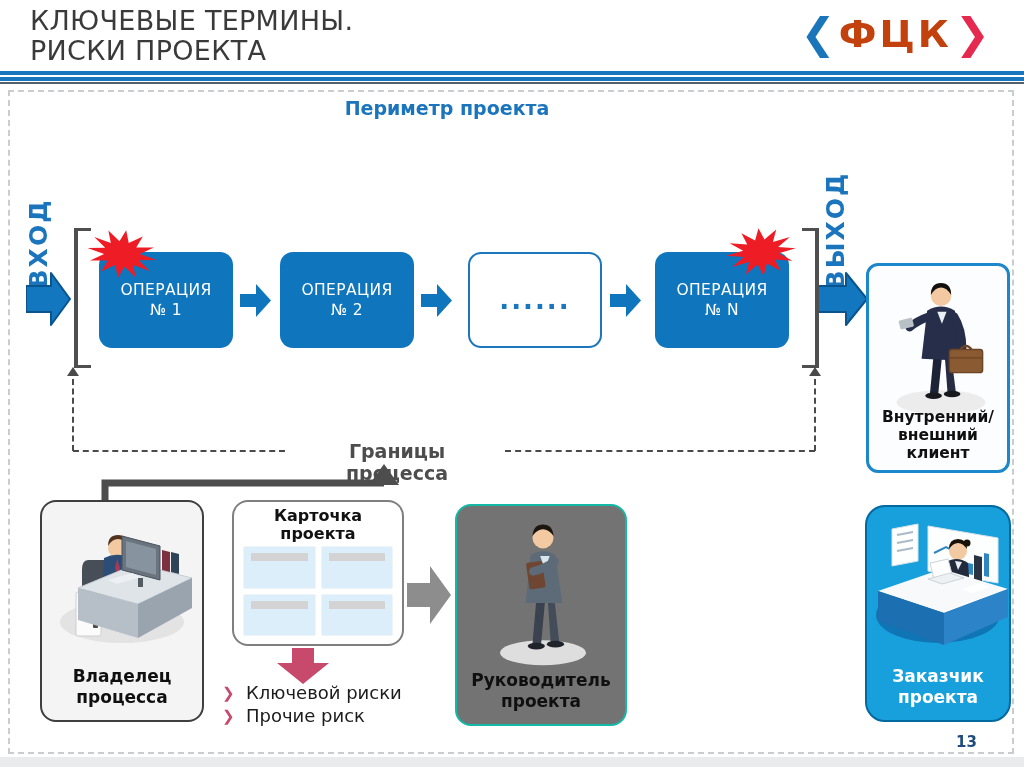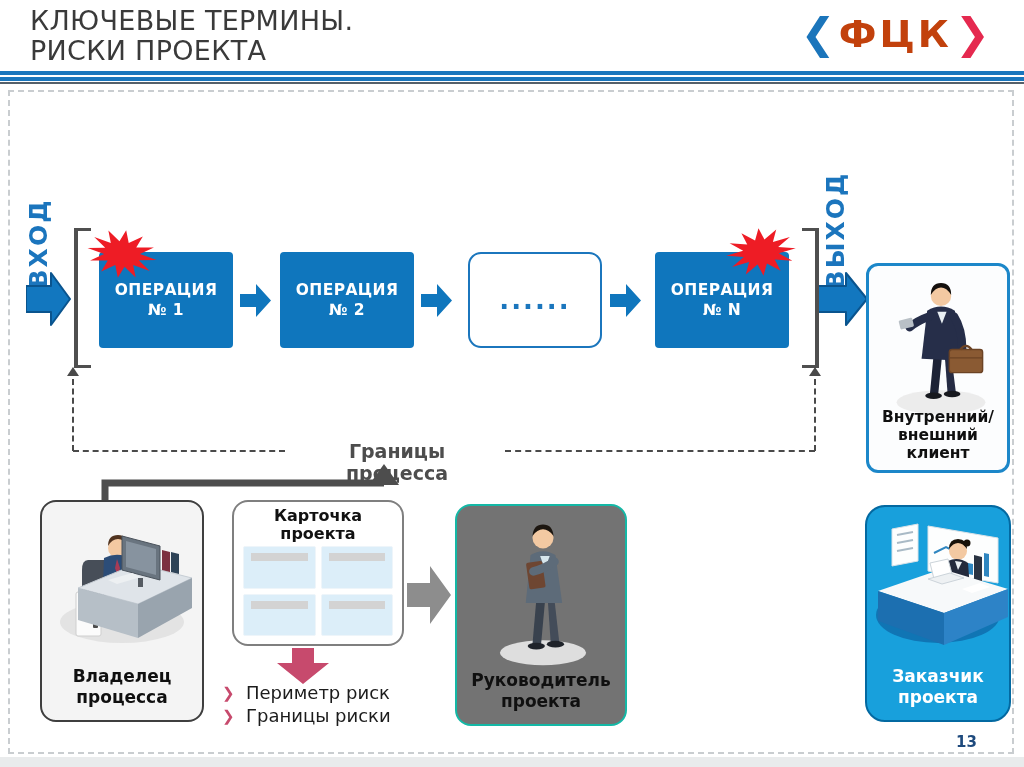--- a/index.html
+++ b/index.html
@@ -36,22 +36,22 @@
   .bracket-r{position:absolute;left:802px;top:228px;width:13px;height:134px;
      border-right:4px solid #4f4f4f;border-top:3px solid #4f4f4f;border-bottom:3px solid #4f4f4f;}
   .dash-v{position:absolute;width:0;border-left:2px dashed #4a4a4a;}
   .dash-h{position:absolute;height:0;border-top:2px dashed #4a4a4a;}
   .tri-up{position:absolute;width:0;height:0;border-left:6px solid transparent;
           border-right:6px solid transparent;border-bottom:9px solid #4a4a4a;}
   .bounds-label{position:absolute;left:297px;top:440px;width:200px;text-align:center;
                 font-weight:bold;font-size:19px;color:#4d4d4d;}
 
   
-  .op{position:absolute;top:252px;width:134px;height:96px;background:#0f76bd;border-radius:4px;
-      color:#fff;font-weight:bold;font-size:15.5px;line-height:1.3;letter-spacing:.4px;
+  .op{position:absolute;top:252px;width:134px;height:96px;background:#0f76bd;border-radius:13px;
+      color:#fff;font-weight:normal;font-size:15.5px;line-height:1.3;letter-spacing:.4px;
       display:flex;align-items:center;justify-content:center;text-align:center;}
   .op-dots{position:absolute;left:468px;top:252px;width:134px;height:96px;background:#fff;
       border:2.5px solid #1b76bd;border-radius:13px;color:#1b76bd;font-weight:bold;font-size:26px;
       letter-spacing:2px;display:flex;align-items:center;justify-content:center;box-sizing:border-box;}
 
   
   .card{position:absolute;box-sizing:border-box;border-radius:16px;}
   .card-owner{left:28px;top:500px;width:164px;height:222px;background:#f4f4f4;border:2px solid #3f3f3f;margin-left:12px;}
   .card-manager{left:455px;top:504px;width:172px;height:222px;background:#737373;border:2px solid #14b8a6;}
   .card-project{left:232px;top:500px;width:172px;height:146px;background:#fff;border:2px solid #7f7f7f;border-radius:16px;}
@@ -85,20 +85,21 @@
   <div class="slide-title pre">КЛЮЧЕВЫЕ ТЕРМИНЫ.
 РИСКИ ПРОЕКТА</div>
   <div class="logo">
     <span class="logo-chev">❮</span>
     <span class="logo-text">ФЦК</span>
     <span class="logo-chev red">❯</span>
   </div>
   <div class="title-rule"></div>
 
   <div class="perimeter"></div>
+  <div class="perimeter-label">Периметр проекта</div>
 
   <div class="io-label io-in">ВХОД</div>
   <div class="io-label io-out">ВЫХОД</div>
 
   <svg class="abs" style="left:26px;top:271px" width="45" height="56">
     <polygon points="0,15 25,15 25,2 44,28 25,54 25,41 0,41" fill="#1277bf" stroke="#0a548e" stroke-width="2" stroke-linejoin="round"></polygon>
   </svg>
 
   <svg class="abs" style="left:816px;top:271px" width="52" height="56">
     <polygon points="0,15 30,15 30,2 51,28 30,54 30,41 0,41" fill="#1277bf" stroke="#0a548e" stroke-width="2" stroke-linejoin="round"></polygon>
@@ -191,25 +192,25 @@
     </div>
   </div>
 
   <svg class="abs" style="left:277px;top:648px" width="52" height="36">
     <polygon points="15,0 37,0 37,15 52,15 26,36 0,15 15,15" fill="#c74a6d"></polygon>
   </svg>
 
   <div class="risks">
     <div class="risk-row">
       <span class="risk-bullet">❯</span>
-      <span class="risk-text">Периметр риск</span>
+      <span class="risk-text">Ключевой риски</span>
     </div>
     <div class="risk-row">
       <span class="risk-bullet">❯</span>
-      <span class="risk-text">Границы риски</span>
+      <span class="risk-text">Прочие риск</span>
     </div>
   </div>
 
   <svg class="abs" style="left:407px;top:566px" width="44" height="58">
     <polygon points="0,17 23,17 23,0 44,29 23,58 23,41 0,41" fill="#8d8d8d"></polygon>
   </svg>
 
   <div class="card card-manager">
     <svg class="abs" style="left:26px;top:6px" width="120" height="158" viewBox="0 0 120 165">
       <ellipse cx="60" cy="147" rx="45" ry="13" fill="#dedede"></ellipse>

